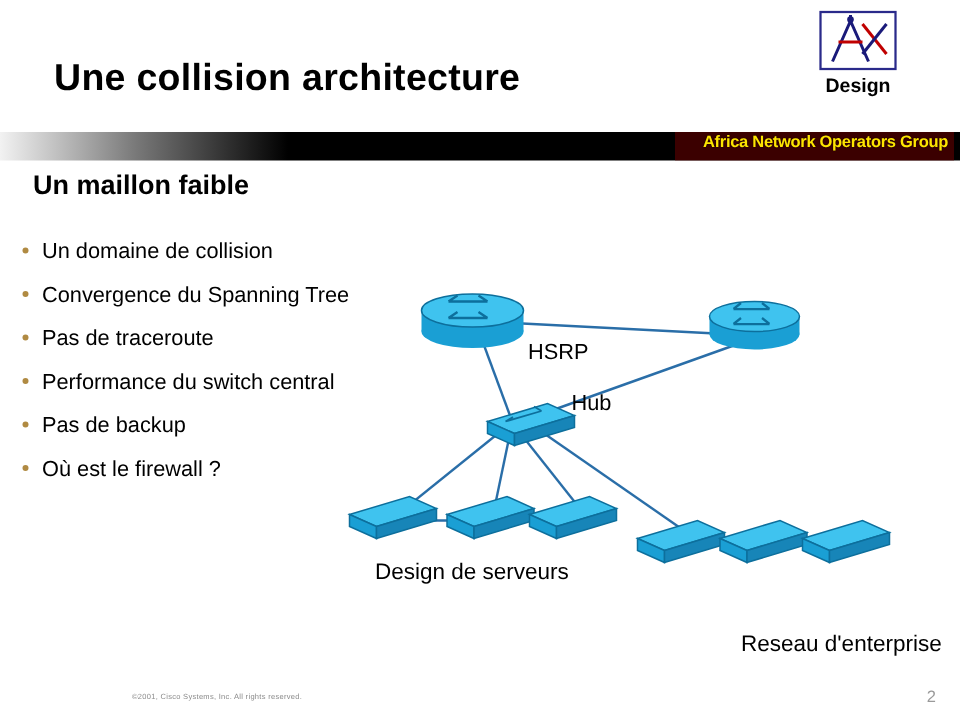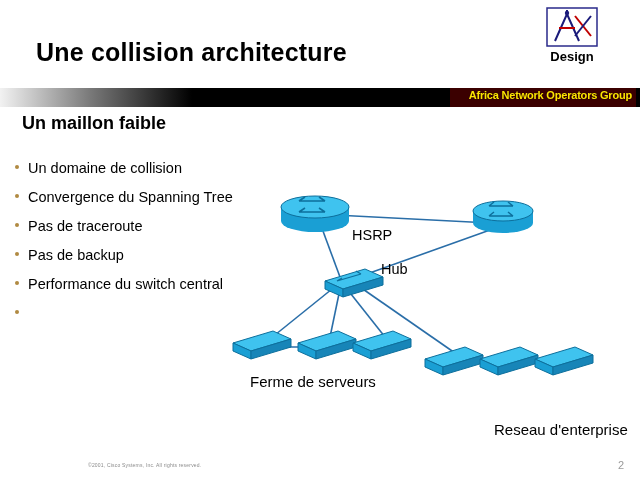--- a/index.html
+++ b/index.html
@@ -193,28 +193,29 @@
     <div class="bullet">
       <span class="dot"></span>
       <span>Convergence  du Spanning Tree</span>
     </div>
     <div class="bullet">
       <span class="dot"></span>
       <span>Pas de traceroute</span>
     </div>
     <div class="bullet">
       <span class="dot"></span>
+      <span>Performance du switch central</span>
+    </div>
+    <div class="bullet">
+      <span class="dot"></span>
       <span>Pas de backup</span>
     </div>
     <div class="bullet">
       <span class="dot"></span>
-      <span>Performance du switch central</span>
-    </div>
-    <div class="bullet">
-      <span class="dot"></span>
+      <span>Où est le firewall ?</span>
     </div>
   </div>
 
   <div class="diagram">
     <svg width="410" height="215" viewBox="0 0 410 215">
 
       <g stroke="#2a6ea8" stroke-width="1.6" fill="none">
         <line x1="95" y1="38" x2="115" y2="92"></line>
         <line x1="110" y1="30" x2="265" y2="38"></line>
         <line x1="265" y1="45" x2="125" y2="95"></line>
@@ -282,19 +283,19 @@
       <g>
         <polygon points="310,174 350,162 368,170 328,182" fill="#3fc3ef" stroke="#0d6f9c" stroke-width="1"></polygon>
         <polygon points="310,174 328,182 328,190 310,182" fill="#1a9fd4" stroke="#0d6f9c" stroke-width="1"></polygon>
         <polygon points="328,182 368,170 368,178 328,190" fill="#1785b8" stroke="#0d6f9c" stroke-width="1"></polygon>
       </g>
     </svg>
   </div>
 
   <div class="dlabel lbl-hsrp">HSRP</div>
   <div class="dlabel lbl-hub">Hub</div>
-  <div class="dlabel lbl-ferme">Ferme de serveurs</div>
+  <div class="dlabel lbl-ferme">Design de serveurs</div>
   <div class="dlabel lbl-reseau">Reseau d'enterprise</div>
 
   <div class="footer-copy">©2001, Cisco Systems, Inc. All rights reserved.</div>
   <div class="page-num">2</div>
 
 </div>
 
 </body></html>

